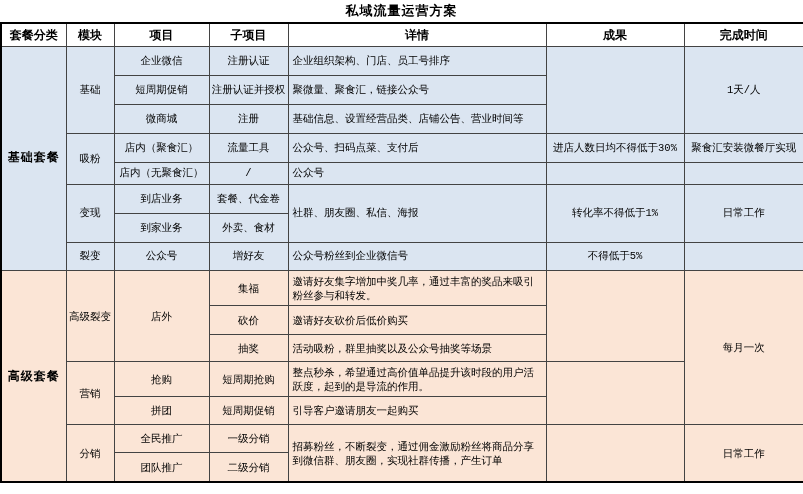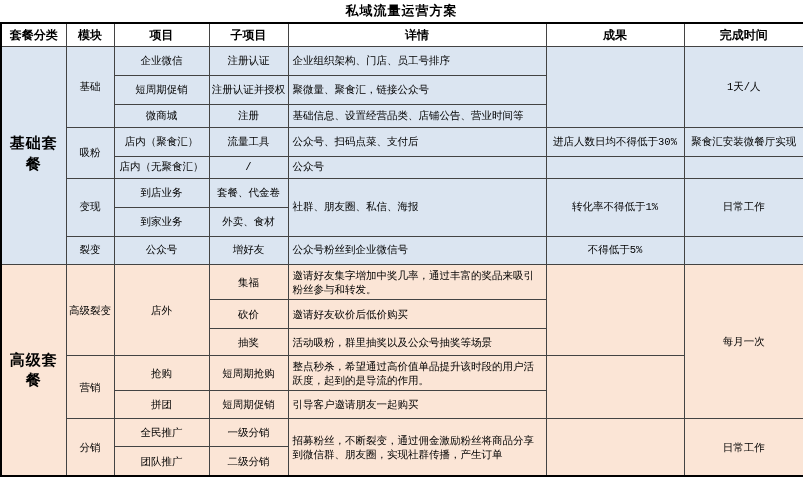--- a/index.html
+++ b/index.html
@@ -22,21 +22,21 @@
   }
   th {
     background:var(--header_bg,#fff); font-size:12px; font-weight:bold;
     text-align:center; height:22px; padding:0 1px;
   }
   td {
     font-size:10.5px; text-align:center; padding:1px 2px; line-height:1.35;
   }
   tr.basic td { background:var(--basic_bg,#DBE5F1);font-family:Liberation Mono, monospace; }
   tr.adv td   { background:var(--advanced_bg,#FBE5D6); }
-  td.cat { font-weight:bold; font-size:15px; letter-spacing:1px; }
+  td.cat { font-weight:bold; font-size:12px; letter-spacing:1px; }
   td.det { text-align:left; padding:1px 4px; }
 </style>
 </head>
 <body>
 
 <div class="title">私域流量运营方案</div>
 
 <table class="plan">
   <colgroup>
     <col style="width:65px">
@@ -65,21 +65,21 @@
     <td>注册认证</td>
     <td class="det">企业组织架构、门店、员工号排序</td>
     <td rowspan="3"></td>
     <td rowspan="3">1天/人</td>
   </tr>
   <tr class="basic" style="height:29px">
     <td>短周期促销</td>
     <td>注册认证并授权</td>
     <td class="det">聚微量、聚食汇，链接公众号</td>
   </tr>
-  <tr class="basic" style="height:23px">
+  <tr class="basic" style="height:29px">
     <td>微商城</td>
     <td>注册</td>
     <td class="det">基础信息、设置经营品类、店铺公告、营业时间等</td>
   </tr>
   <tr class="basic" style="height:29px">
     <td rowspan="2">吸粉</td>
     <td>店内（聚食汇）</td>
     <td>流量工具</td>
     <td class="det">公众号、扫码点菜、支付后</td>
     <td>进店人数日均不得低于30%</td>

